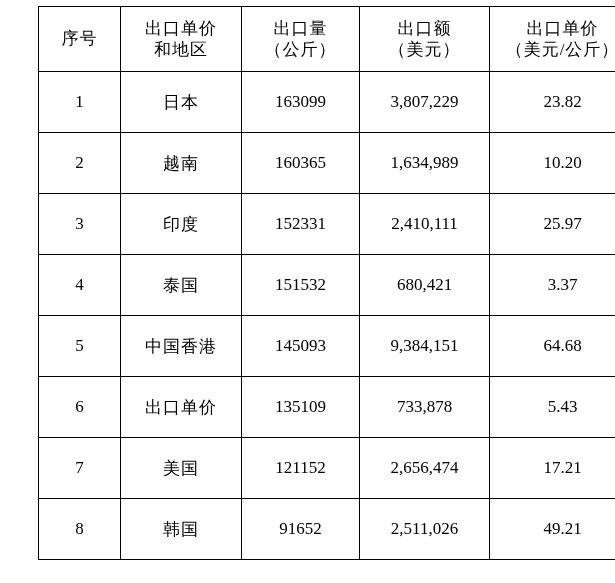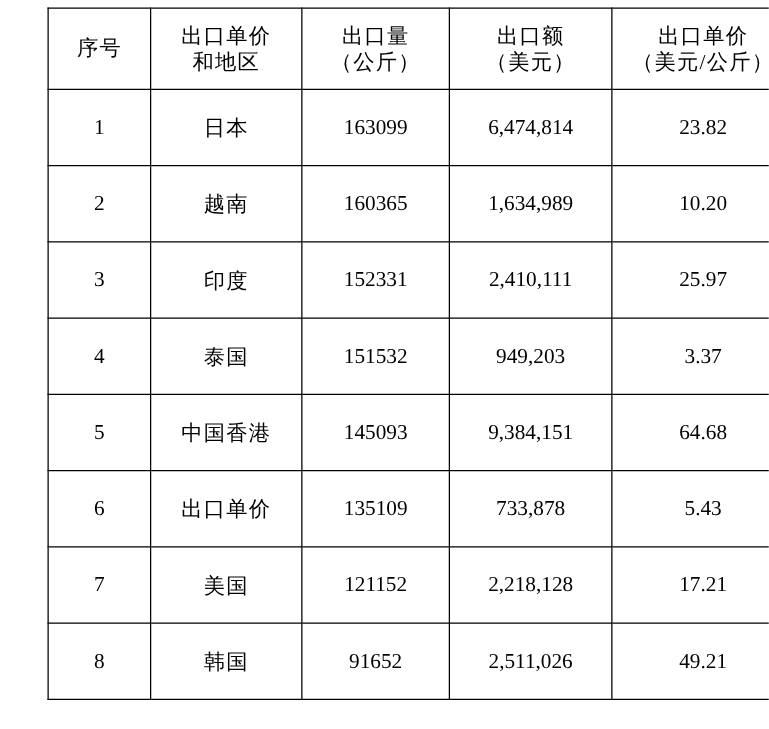--- a/index.html
+++ b/index.html
@@ -88,63 +88,63 @@
           <span class="hdr-line1 cjk">出口单价</span>
           <span class="hdr-line2 cjk">（美元/公斤）</span>
         </td>
       </tr>
     </thead>
     <tbody>
       <tr>
         <td class="num">1</td>
         <td class="cjk">日本</td>
         <td class="num">163099</td>
-        <td class="num">6,474,814</td>
+        <td class="num">3,807,229</td>
         <td class="num">23.82</td>
       </tr>
       <tr>
         <td class="num">2</td>
         <td class="cjk">越南</td>
         <td class="num">160365</td>
         <td class="num">1,634,989</td>
         <td class="num">10.20</td>
       </tr>
       <tr>
         <td class="num">3</td>
         <td class="cjk">印度</td>
         <td class="num">152331</td>
         <td class="num">2,410,111</td>
         <td class="num">25.97</td>
       </tr>
       <tr>
         <td class="num">4</td>
         <td class="cjk">泰国</td>
         <td class="num">151532</td>
-        <td class="num">949,203</td>
+        <td class="num">680,421</td>
         <td class="num">3.37</td>
       </tr>
       <tr>
         <td class="num">5</td>
         <td class="cjk">中国香港</td>
         <td class="num">145093</td>
         <td class="num">9,384,151</td>
         <td class="num">64.68</td>
       </tr>
       <tr>
         <td class="num">6</td>
         <td class="cjk">出口单价</td>
         <td class="num">135109</td>
         <td class="num">733,878</td>
         <td class="num">5.43</td>
       </tr>
       <tr>
         <td class="num">7</td>
         <td class="cjk">美国</td>
         <td class="num">121152</td>
-        <td class="num">2,218,128</td>
+        <td class="num">2,656,474</td>
         <td class="num">17.21</td>
       </tr>
       <tr>
         <td class="num">8</td>
         <td class="cjk">韩国</td>
         <td class="num">91652</td>
         <td class="num">2,511,026</td>
         <td class="num">49.21</td>
       </tr>
     </tbody>

